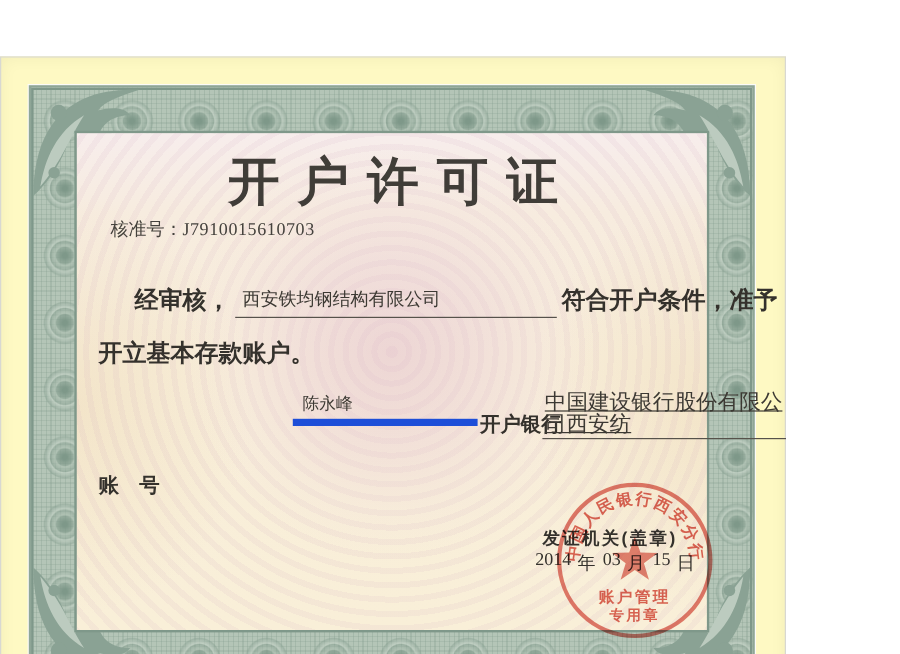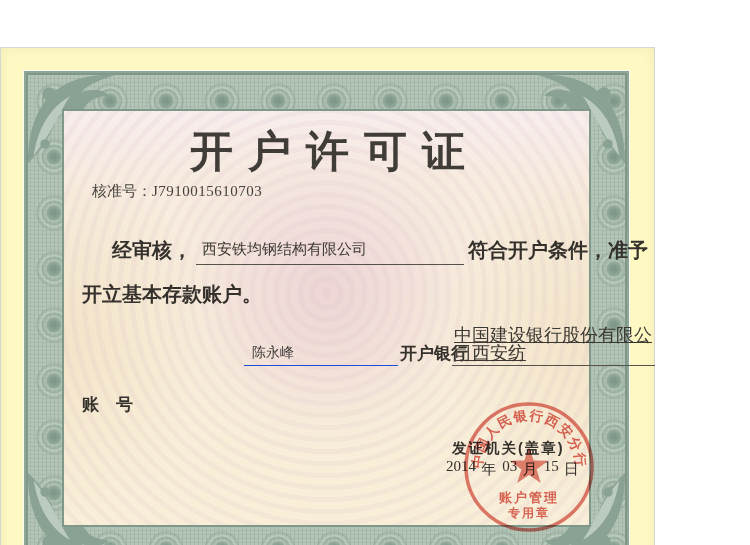--- a/index.html
+++ b/index.html
@@ -59,21 +59,21 @@
   .bold20{font-size:20px;font-weight:700;color:#34312c;}
   .review-prefix{left:112px;top:190px;}
   .company-field{
     left:196px;top:191px;width:262px;border-bottom:1px solid #56524b;
     font-size:15px;color:#3c3933;padding:2px 0 5px 6px;
   }
   .review-suffix{left:468px;top:190px;}
   .review-line2{left:82px;top:234px;}
   .bold17{font-size:17px;font-weight:700;color:#34312c;}
   .rep-label{left:82px;top:293px;}
-  .rep-field{left:244px;top:294px;width:146px;border-bottom:1px solid #1d4ed8;
+  .rep-field{left:244px;top:278px;width:146px;border-bottom:6px solid #1d4ed8;
     font-size:14px;color:#3c3933;padding:3px 0 3px 8px;}
   .bank-label{left:400px;top:295px;}
   .bank-field{left:452px;top:280px;width:212px;border-bottom:1px solid #56524b;
     font-size:18px;line-height:17.5px;color:#3c3933;padding:0 0 3px 2px;text-decoration:underline;}
   .acct-label{left:82px;top:346px;}
   .acct-field{left:119px;top:344px;width:240px;border-bottom:1px solid #56524b;
     font-size:15px;color:#3c3933;padding:4px 0 5px 7px;letter-spacing:1.2px;}
   .issuer-label{left:452px;top:392px;font-size:14.5px;font-weight:700;letter-spacing:2px;color:#34312c;}
   .date-line{left:446px;top:413px;font-size:15px;color:#34312c;letter-spacing:1px;}
   .date-line .num{font-family:"Liberation Serif","DejaVu Serif",serif;position:relative;top:-3px;letter-spacing:0;text-align:center;}

